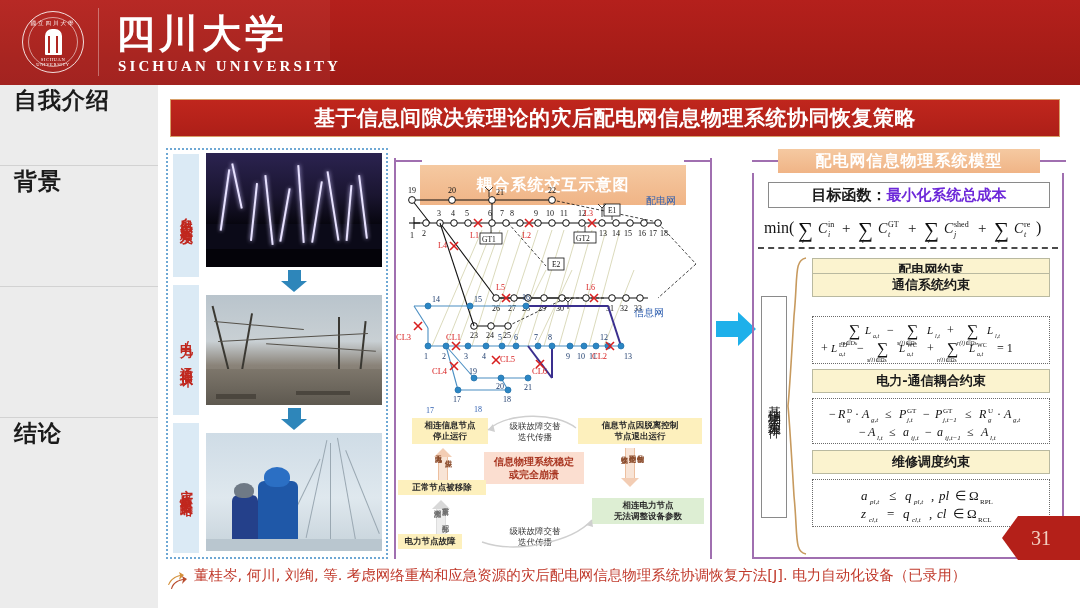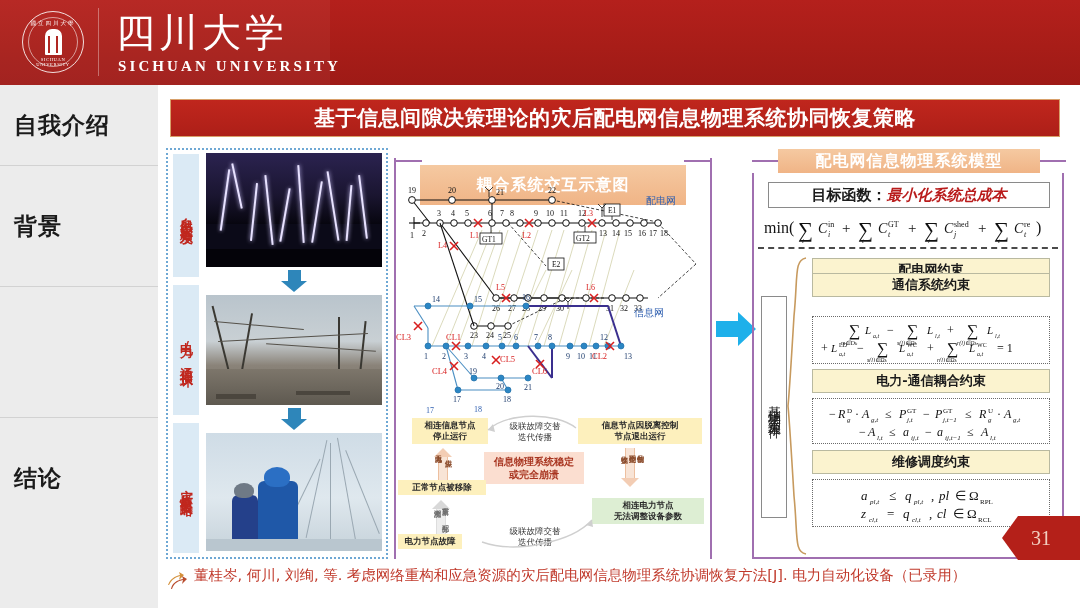--- a/index.html
+++ b/index.html
@@ -48,39 +48,39 @@
   .logo-seal .top-txt{
     position:absolute; top:2px; left:0; width:100%;
     font-size:5.5px; color:#fff; text-align:center; letter-spacing:2px;
   }
   .logo-divider{
     position:absolute; left:98px; top:8px; width:1px; height:68px;
     background:rgba(255,255,255,.35);
   }
   .brand-cn{
     position:absolute; left:116px; top:12px;
-    font-size:39px; font-weight:normal; color:#fff;
+    font-size:39px; font-weight:bold; color:#fff;
     font-family:"DejaVu Serif","Liberation Serif",serif;
     letter-spacing:4px; line-height:42px;
   }
   .brand-en{
     position:absolute; left:118px; top:58px;
     font-size:15px; font-weight:bold; color:#fff;
     letter-spacing:3.1px;
     font-family:"Liberation Serif",serif;
   }
 
   
   .sidebar{
     position:absolute; left:0; top:85px; width:158px; height:523px;
     background:#ececec;
   }
   .nav-item{
     position:absolute; left:0; width:158px;
-    display:flex; align-items:center;
+    display:flex; align-items:flex-start;
     font-size:23px; color:#1b1b1b; font-weight:bold;
     padding-left:14px; letter-spacing:1px;
     font-family:"DejaVu Sans","Liberation Sans",sans-serif;
   }
   .nav-sep{ position:absolute; left:0; width:158px; height:1px; background:#d2d2d2; }
   .nav-item.active{
     background:#c0271e; color:#f3e2c8; border:none;
   }
   .nav-item.active .lbl{ line-height:30px; }
   .nav-item.active:after{
@@ -232,21 +232,21 @@
   .right-hdr-ltab{ position:absolute; left:752px; top:160px; width:26px; height:2px; background:#a06fb0; }
   .right-hdr-rtab{ position:absolute; left:1038px; top:160px; width:28px; height:2px; background:#a06fb0; }
 
   .objbox{
     position:absolute; left:768px; top:182px; width:282px; height:26px;
     border:1px solid #8a8a8a; background:#fff;
     display:flex; align-items:center; justify-content:center;
     font-size:15px; font-weight:bold; color:#1b1b1b;
     font-family:"DejaVu Sans","Liberation Sans",sans-serif;
   }
-  .objbox .hl{ color:#b91c1c;font-style:italic; }
+  .objbox .hl{ color:#6d28d9; }
   .objeq{
     position:absolute; left:758px; top:213px; width:300px; height:30px;
     display:flex; align-items:center; justify-content:center;
   }
   .dashsep{
     position:absolute; left:758px; top:247px; width:300px; height:0;
     border-top:2px dashed #4a4a4a;
   }
   .vtag-right{
     position:absolute; left:761px; top:296px; width:26px; height:222px;

